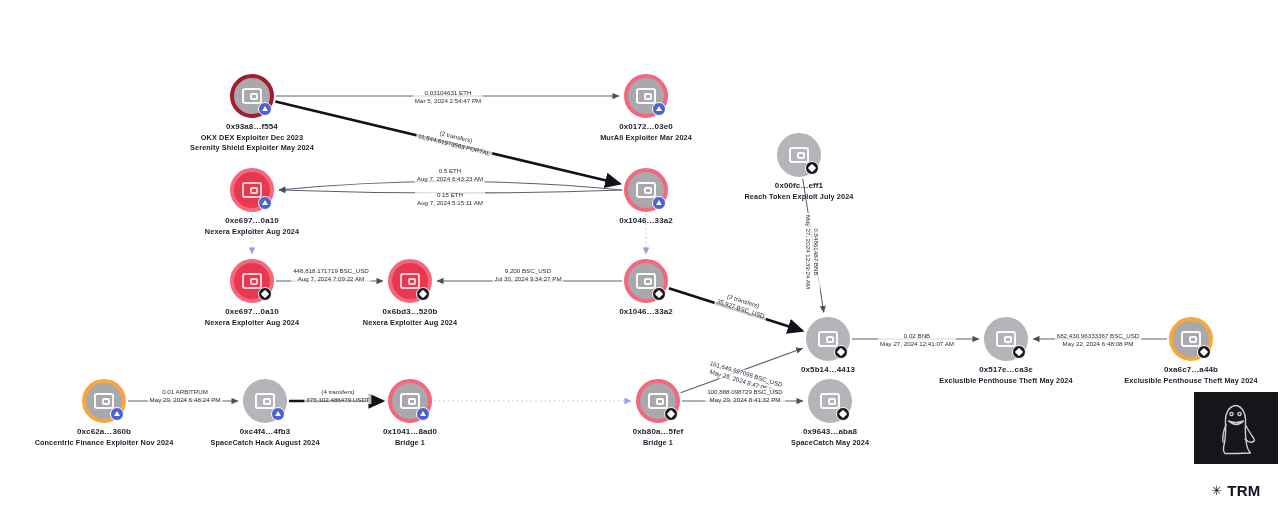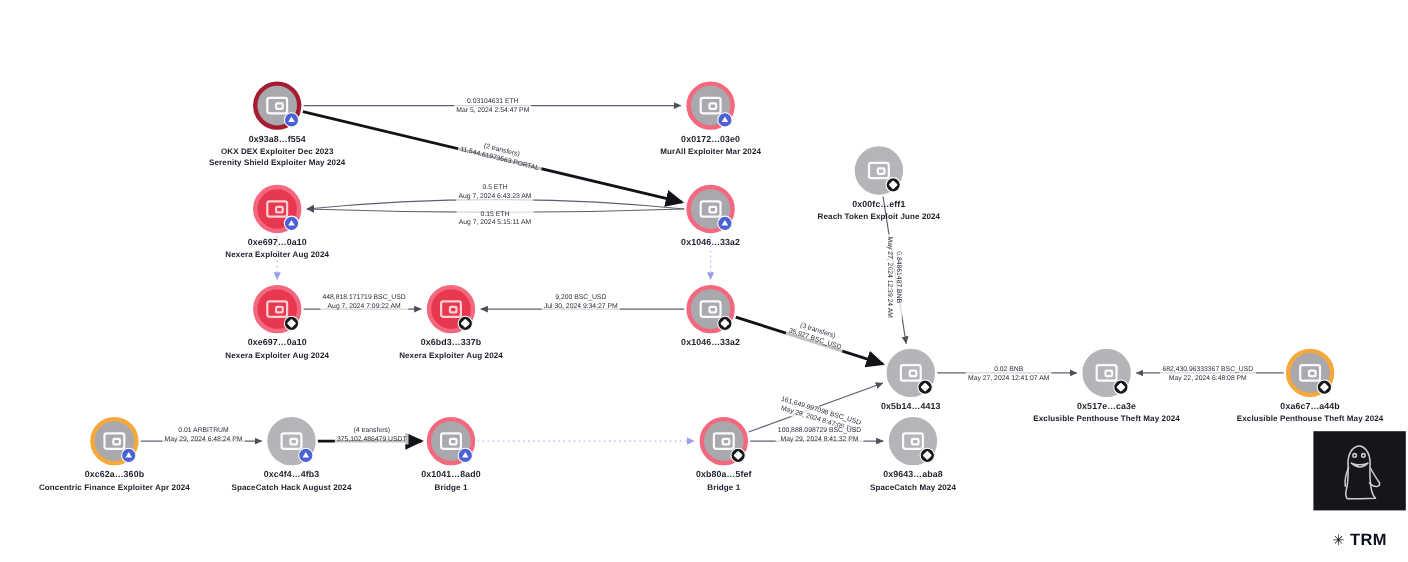--- a/index.html
+++ b/index.html
@@ -204,21 +204,21 @@
       </div>
       <div class="node ring-none" style="left: 799px; top: 155px;">
         <div class="disc">
           <div class="glyph"></div>
         </div>
         <div class="badge badge-bsc">
           <div class="bsym"></div>
         </div>
         <div class="nlabel">
           <span class="addr">0x00fc…eff1</span>
-          <span class="tag">Reach Token Exploit June 2024</span>
+          <span class="tag">Reach Token Exploit July 2024</span>
         </div>
       </div>
       <div class="node fill-red" style="left: 252px; top: 281px;">
         <div class="disc">
           <div class="glyph"></div>
         </div>
         <div class="badge badge-bsc">
           <div class="bsym"></div>
         </div>
         <div class="nlabel">
@@ -227,21 +227,21 @@
         </div>
       </div>
       <div class="node fill-red" style="left: 410px; top: 281px;">
         <div class="disc">
           <div class="glyph"></div>
         </div>
         <div class="badge badge-bsc">
           <div class="bsym"></div>
         </div>
         <div class="nlabel">
-          <span class="addr">0x6bd3…337b</span>
+          <span class="addr">0x6bd3…520b</span>
           <span class="tag">Nexera Exploiter Aug 2024</span>
         </div>
       </div>
       <div class="node ring-pink" style="left: 646px; top: 281px;">
         <div class="disc">
           <div class="glyph"></div>
         </div>
         <div class="badge badge-bsc">
           <div class="bsym"></div>
         </div>
@@ -286,21 +286,21 @@
       </div>
       <div class="node ring-orange" style="left: 104px; top: 401px;">
         <div class="disc">
           <div class="glyph"></div>
         </div>
         <div class="badge badge-eth">
           <div class="bsym"></div>
         </div>
         <div class="nlabel">
           <span class="addr">0xc62a…360b</span>
-          <span class="tag">Concentric Finance Exploiter Apr 2024</span>
+          <span class="tag">Concentric Finance Exploiter Nov 2024</span>
         </div>
       </div>
       <div class="node ring-none" style="left: 265px; top: 401px;">
         <div class="disc">
           <div class="glyph"></div>
         </div>
         <div class="badge badge-eth">
           <div class="bsym"></div>
         </div>
         <div class="nlabel">

